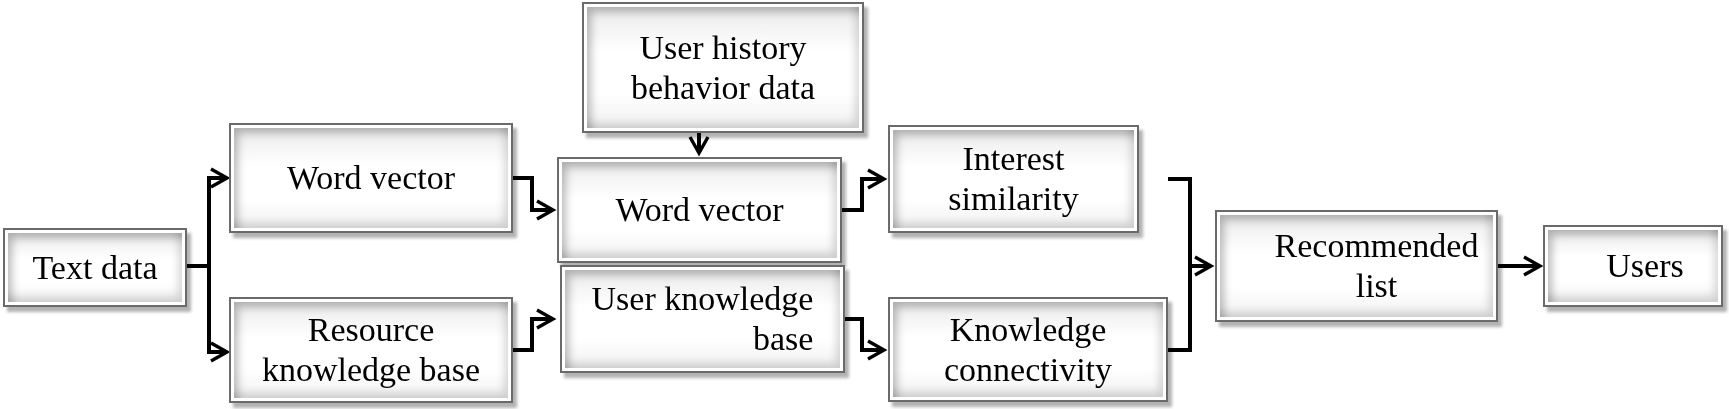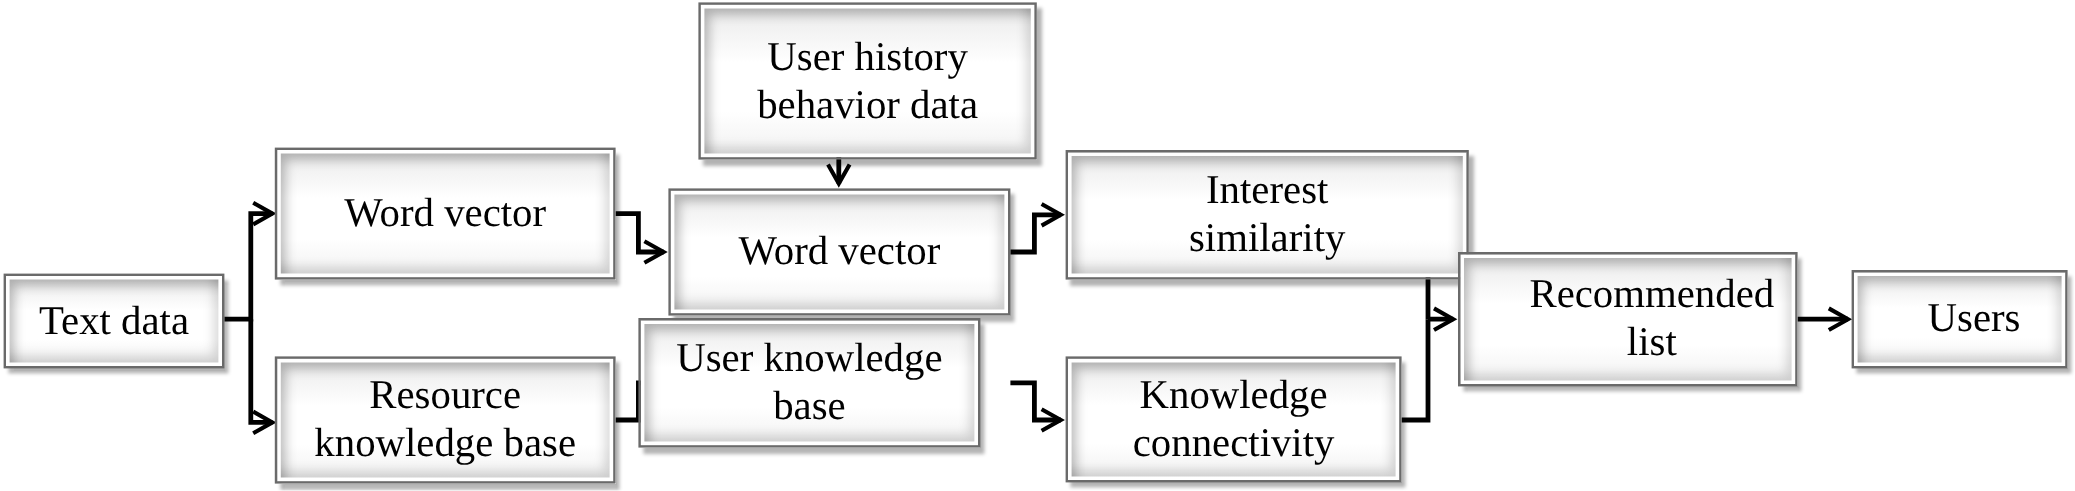--- a/index.html
+++ b/index.html
@@ -68,23 +68,23 @@
       </g>
   </svg>
   <div id="nodes">
       <div class="node" style="left: 3px; top: 228px; width: 184px; height: 79px; border-color: rgb(106, 106, 106);"><span>Text data</span></div>
       <div class="node" style="left: 229px; top: 123px; width: 284px; height: 110px; border-color: rgb(106, 106, 106);"><span>Word vector</span></div>
       <div class="node" style="left: 229px; top: 297px; width: 284px; height: 106px; border-color: rgb(106, 106, 106);"><span>Resource
 knowledge base</span></div>
       <div class="node" style="left: 558px; top: 2px; width: 282px; height: 131px; border-color: rgb(106, 106, 106); margin-left: 24px;"><span>User history
 behavior data</span></div>
       <div class="node" style="left: 557px; top: 157px; width: 285px; height: 106px; border-color: rgb(106, 106, 106);"><span>Word vector</span></div>
-      <div class="node" style="left: 532px; top: 265px; width: 285px; height: 108px; border-color: rgb(106, 106, 106);"><span>User knowledge
+      <div class="node" style="left: 560px; top: 265px; width: 285px; height: 108px; border-color: rgb(106, 106, 106); text-align: right;"><span>User knowledge
 base</span></div>
-      <div class="node" style="left: 888px; top: 125px; width: 336px; height: 108px; border-color: rgb(106, 106, 106);"><span>Interest
+      <div class="node" style="left: 888px; top: 125px; width: 251px; height: 108px; border-color: rgb(106, 106, 106);"><span>Interest
 similarity</span></div>
       <div class="node" style="left: 888px; top: 297px; width: 280px; height: 105px; border-color: rgb(106, 106, 106);"><span>Knowledge
 connectivity</span></div>
       <div class="node" style="left: 1215px; top: 210px; width: 283px; height: 112px; border-color: rgb(106, 106, 106); padding-left: 40px;"><span>Recommended
 list</span></div>
       <div class="node" style="left: 1543px; top: 225px; width: 180px; height: 82px; border-color: rgb(106, 106, 106); padding-left: 24px;"><span>Users</span></div>
     </div>
 </div>
 
 </body></html>

